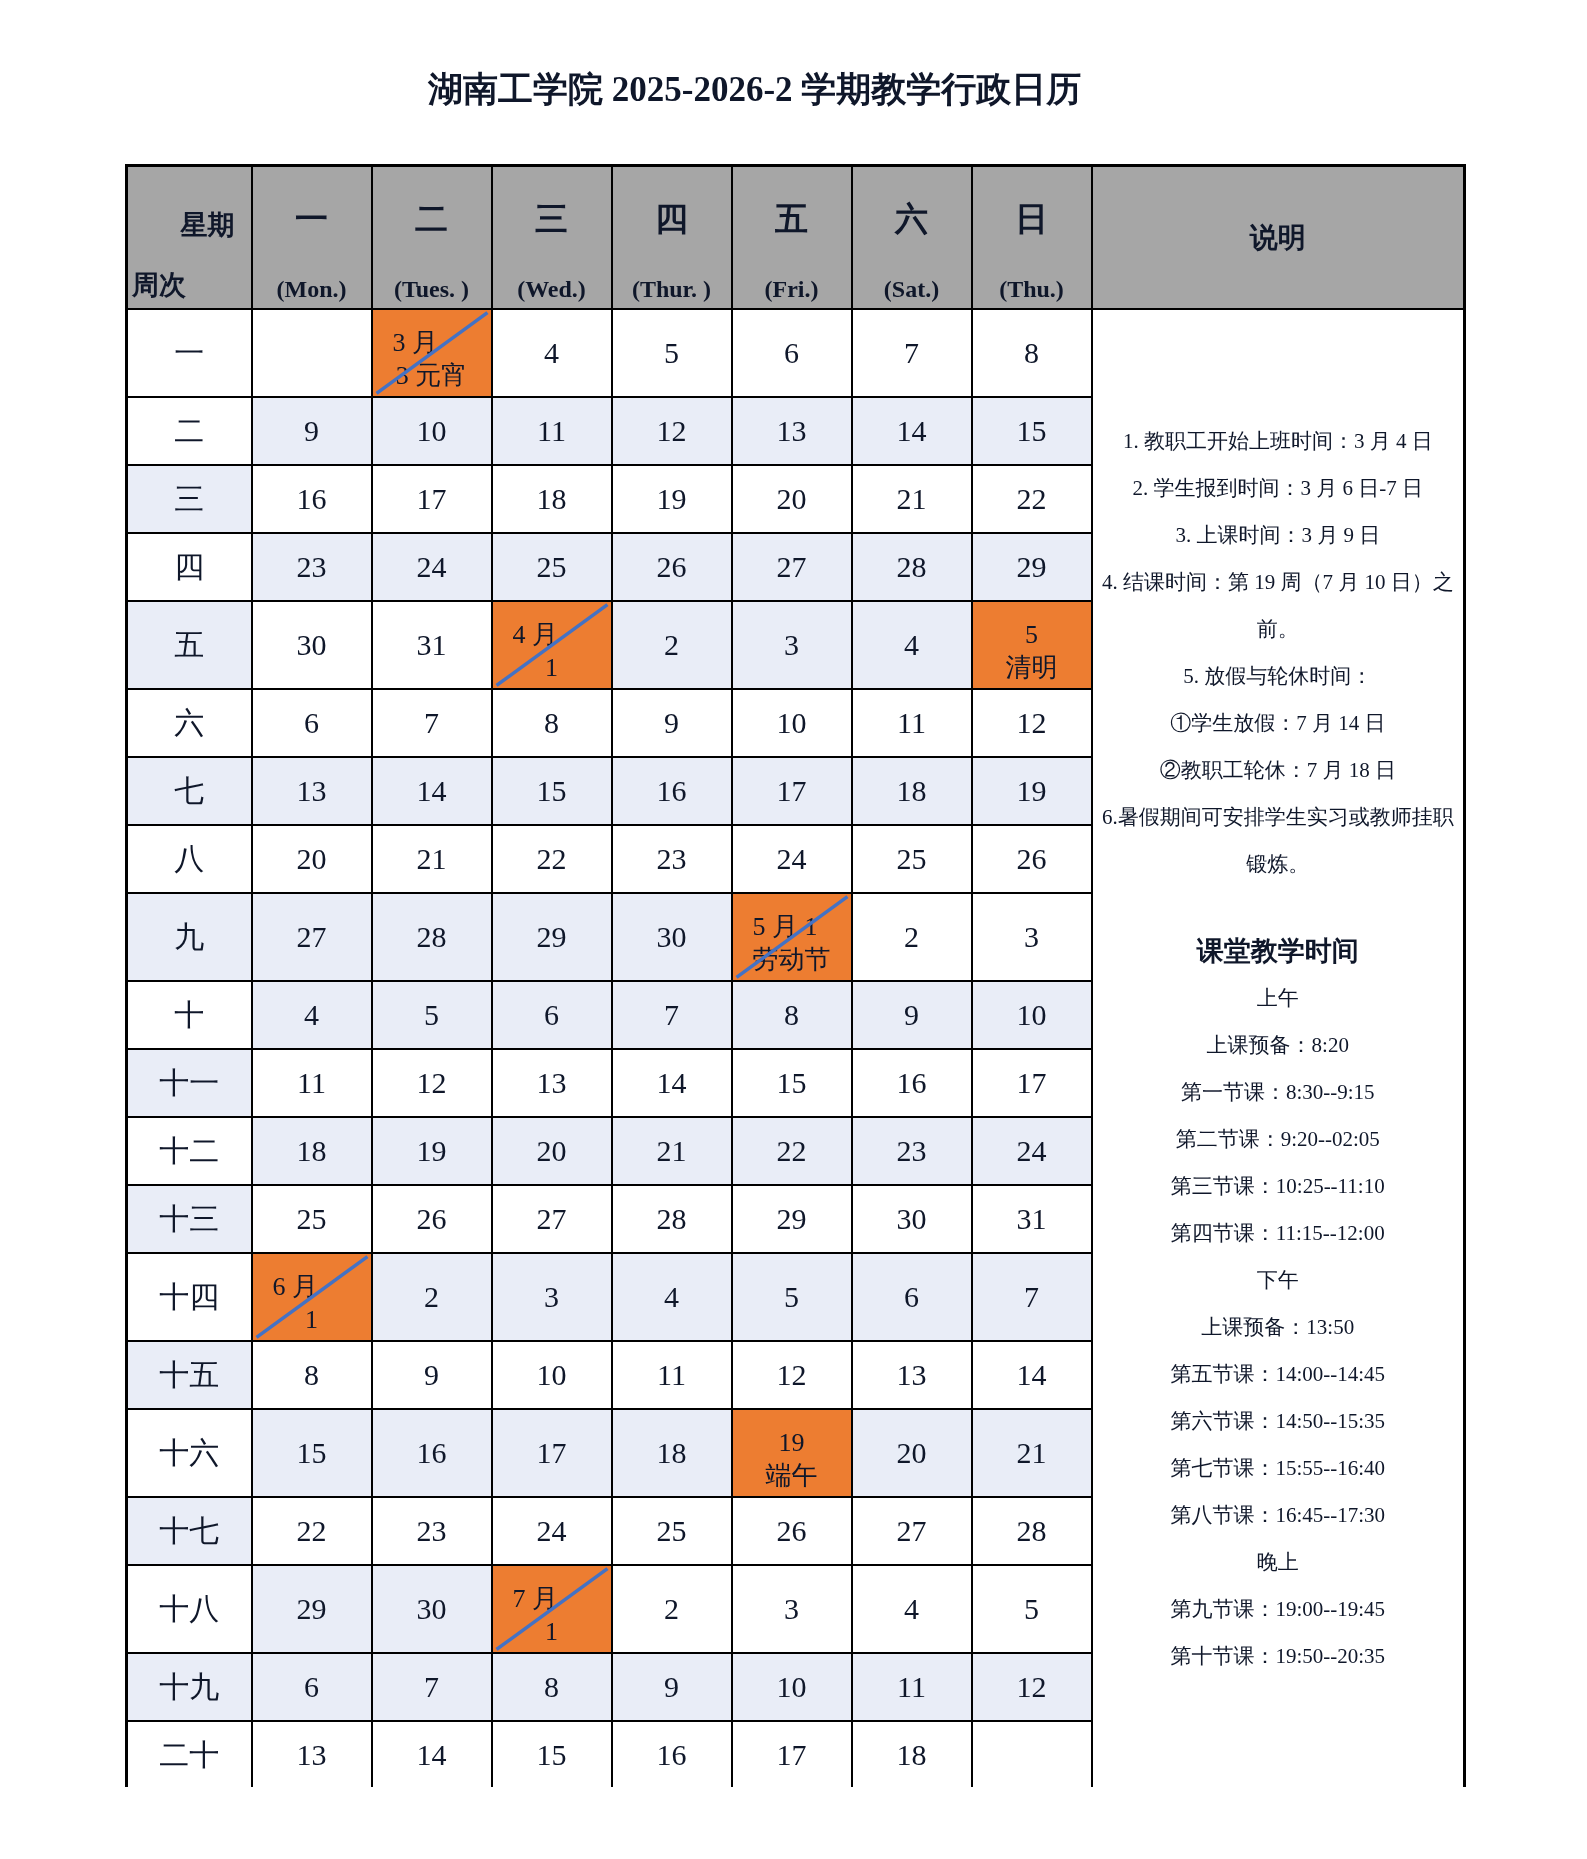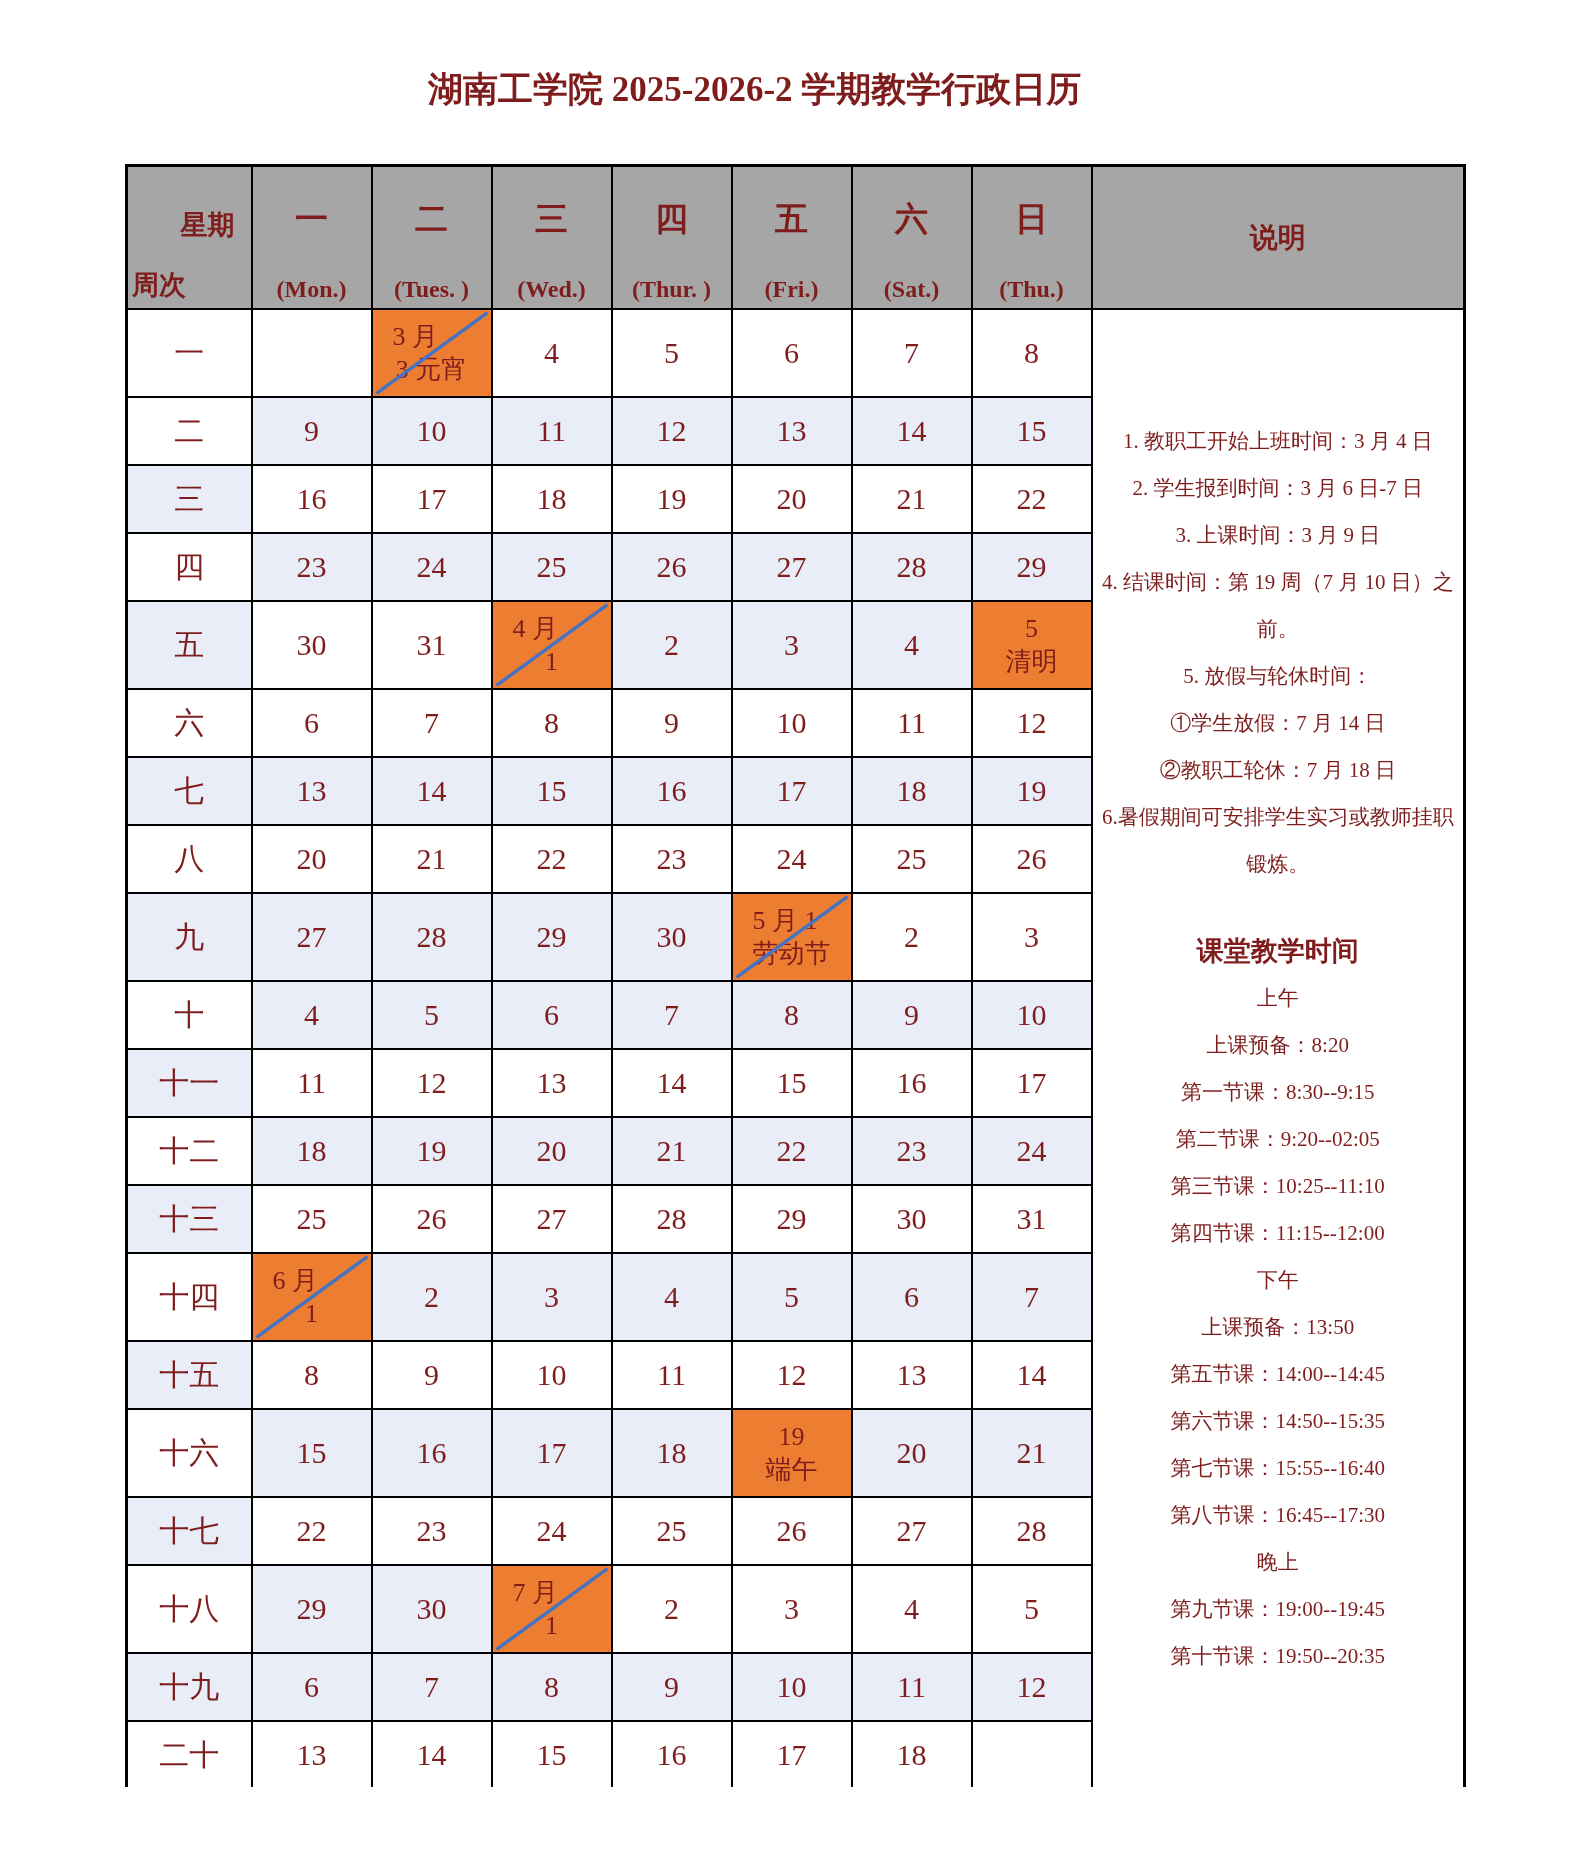--- a/index.html
+++ b/index.html
@@ -1,21 +1,21 @@
 <!DOCTYPE html>
 <html style="--header-bg: #A6A6A6; --stripe-bg: #E9EDF7; --holiday-bg: #ED7D31; --diag: #4472C4;"><head>
 <meta charset="utf-8">
 <style>
   html,body{margin:0;padding:0;background:#fff;}
   .page{
     position:relative;
     width:1587px;height:1787px;
     background:#ffffff;
     font-family:"Liberation Serif","DejaVu Serif",serif;
-    color:#7f1d1d;
+    color:#0f172a;
     overflow:hidden;
   }
   .title{
     position:absolute;
     left:428px;top:66px;
     margin:0;
     font-size:35px;
     font-weight:bold;
     white-space:nowrap;
     font-family:"Liberation Serif","DejaVu Serif",serif;
@@ -52,21 +52,21 @@
   
   tbody td{height:66px;font-size:30px;}
   tr.tall td{height:86px;}
   td.wk{font-size:30px;}
   td.stripe{background:var(--stripe-bg,#E9EDF7);}
   td.holiday{
     background:var(--holiday-bg,#ED7D31);
     position:relative;
     vertical-align:middle;
   }
-  .hwrap{position:relative;display:flex;flex-direction:column;justify-content:center;height:86px;box-sizing:border-box;padding:5px 0 4px 0;}
+  .hwrap{position:relative;display:flex;flex-direction:column;justify-content:flex-end;height:86px;box-sizing:border-box;padding:5px 0 4px 0;}
   .ht{font-size:26px;line-height:1.25;text-align:center;}
   .ht.left{text-align:left;padding-left:20px;}
   .hb{font-size:26px;line-height:1.25;text-align:center;}
   svg.diag{position:absolute;left:0;top:0;width:100%;height:100%;pointer-events:none;}
 
   
   td.notes{
     vertical-align:top;
     background:#fff;
     text-align:left;

